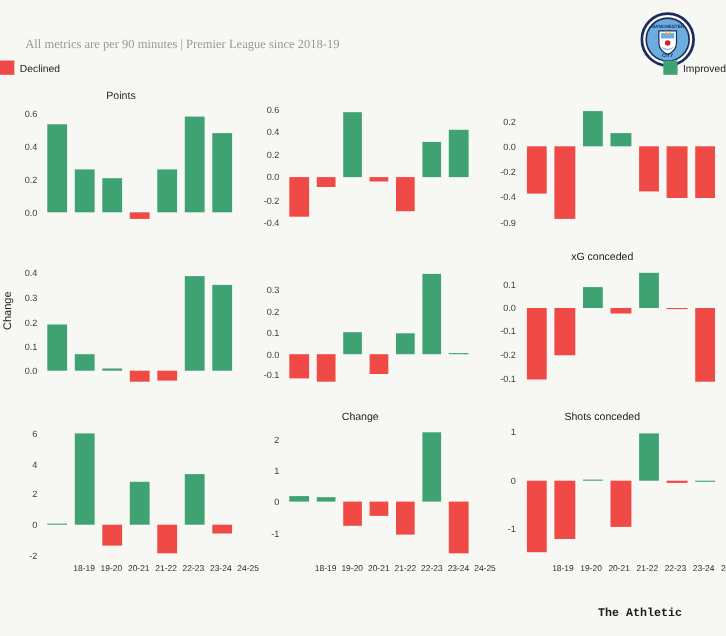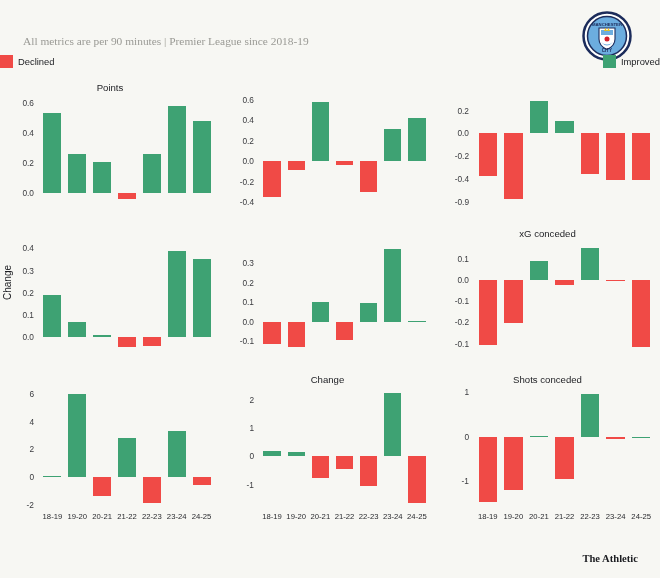--- a/index.html
+++ b/index.html
@@ -73,34 +73,35 @@
     text-align: right;
     white-space: nowrap;
     transform: translateY(-50%);
   }
   .bar { position: absolute; }
   .xtick {
     position: absolute;
     font-size: 7.7px; color: #2a2b2f;
     white-space: nowrap;
     transform: translateX(-50%);
+    margin-left: 24px;
   }
   #ylabel {
     position: absolute;
     left: 2px; top: 300px;
     transform: rotate(-90deg);
     transform-origin: left top;
     font-size: 10px;
     color: #1c1d21;
     font-family: "Liberation Sans", sans-serif;
     white-space: nowrap;
   }
   #footer {
-    position: absolute; right: 22px; bottom: 14px;
-    font-family: Liberation Serif, serif;
+    position: absolute; right: 40px; bottom: 14px;
+    font-family: Liberation Mono, monospace;
     font-weight: bold;
     font-size: 10.6px;
     color: #1c1d21;
   }
 </style>
 </head>
 <body>
 
 <div id="page">
 

